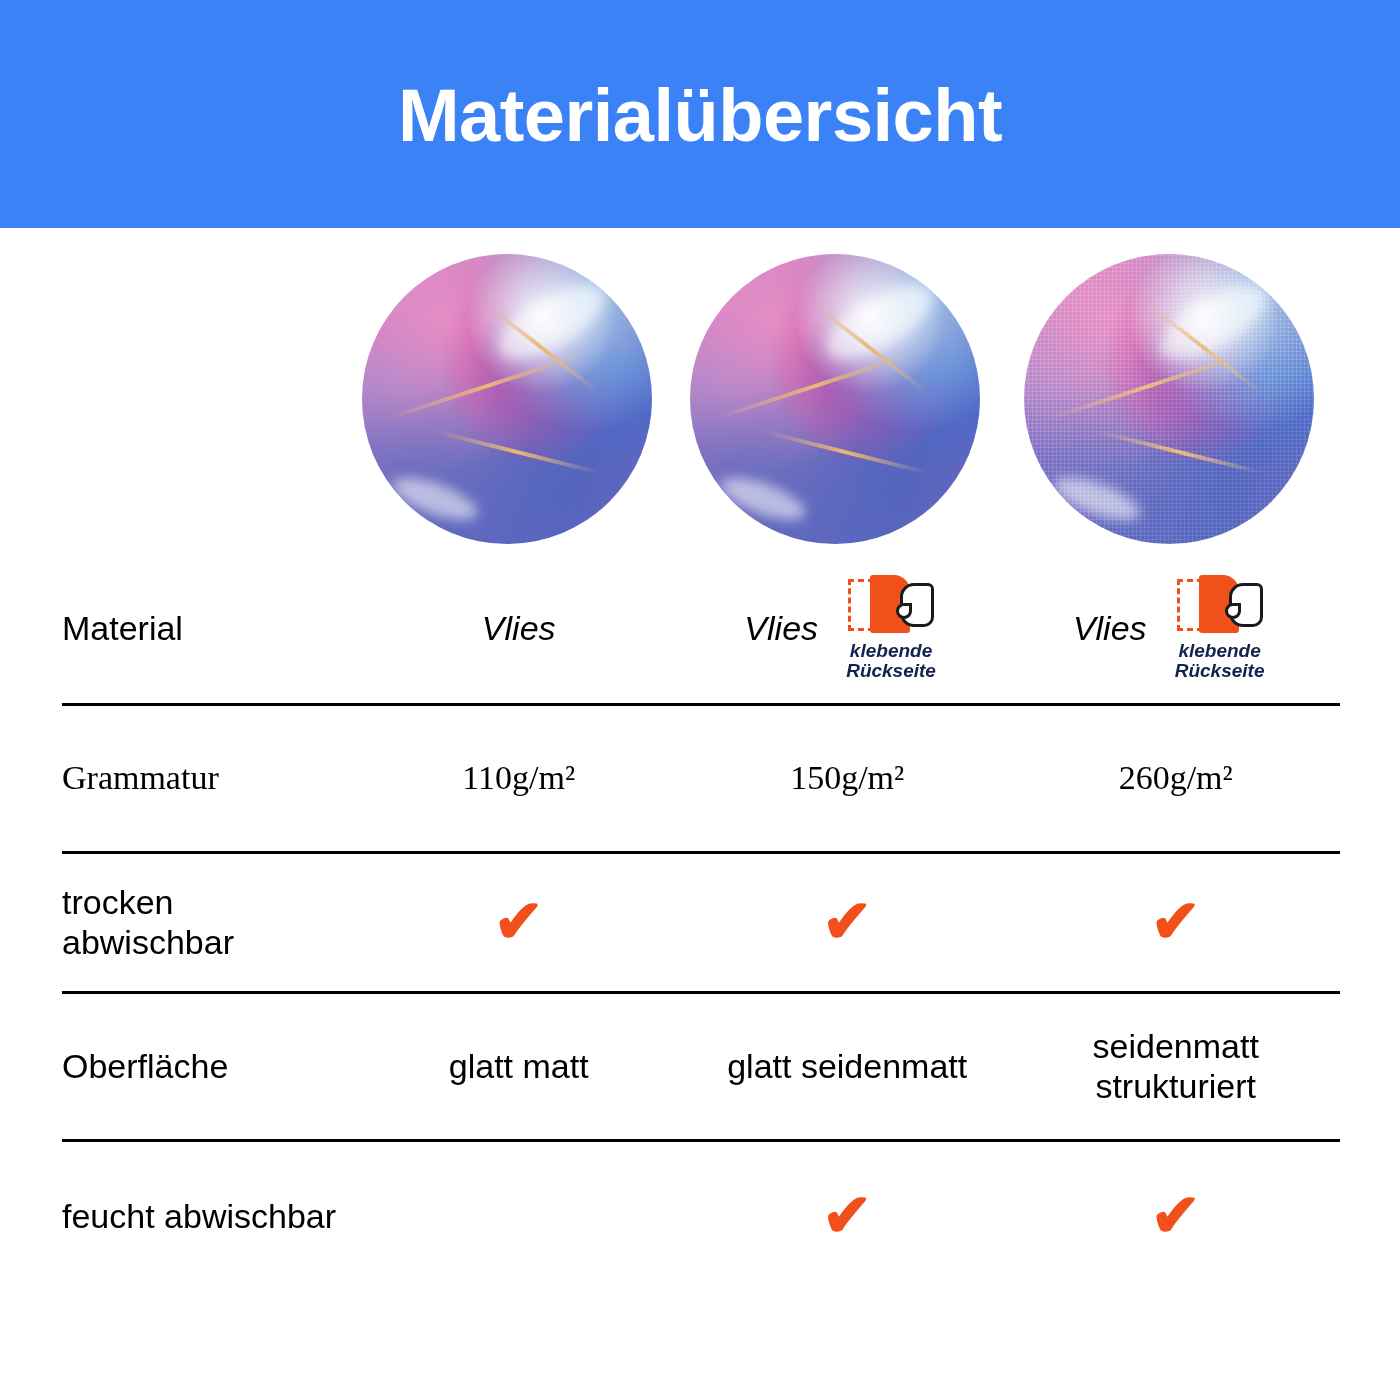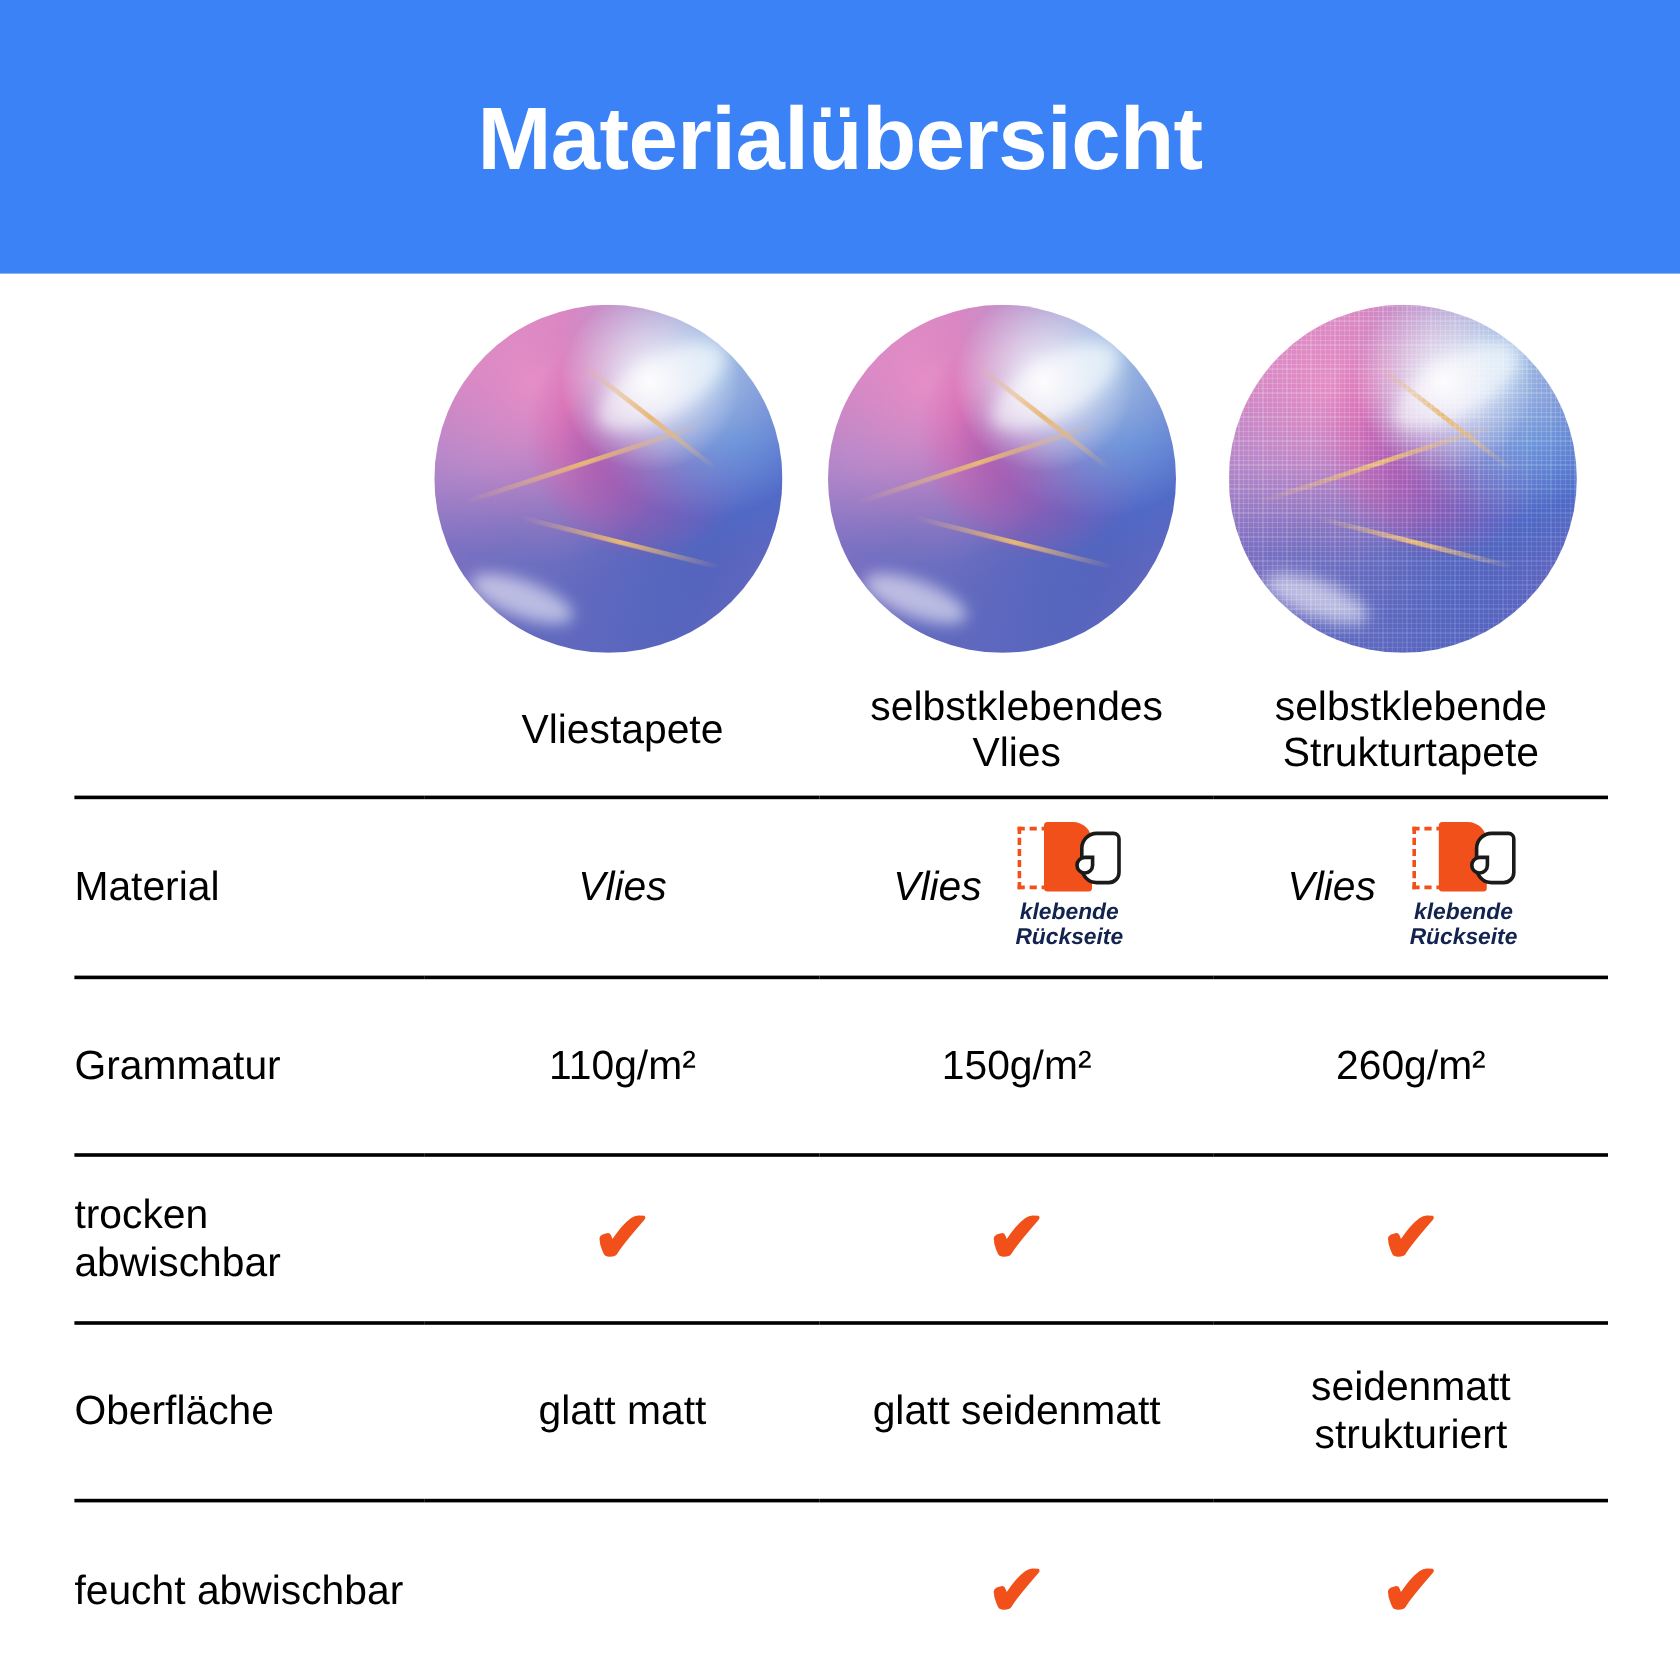--- a/index.html
+++ b/index.html
@@ -241,32 +241,20 @@
 
   <table class="table">
     <colgroup>
       <col class="col-label">
       <col class="col-data">
       <col class="col-data">
       <col class="col-data">
     </colgroup>
     <tbody>
 
-      <tr class="r-head row-line">
-        <td></td>
-        <td class="vline-l">
-          <div class="head-text">Vliestapete</div>
-        </td>
-        <td class="vline-l">
-          <div class="head-text">selbstklebendes Vlies</div>
-        </td>
-        <td class="vline-l">
-          <div class="head-text">selbstklebende Strukturtapete</div>
-        </td>
-      </tr>
 
       <tr class="row-line" style="height:150px;">
         <td class="cell-label">Material</td>
         <td class="vline-l cell-center">
           <div class="cell-inner">
             <span class="txt">Vlies</span>
           </div>
         </td>
         <td class="vline-l cell-center">
           <div class="cell-inner">
@@ -297,21 +285,21 @@
               </span>
               <span class="badge-text">
                 <span>klebende</span><br>
                 <span>Rückseite</span>
               </span>
             </span>
           </div>
         </td>
       </tr>
 
-      <tr class="row-line" style="height:148px;">
+      <tr class="row-line" style="height:148px;font-family:Liberation Serif, serif;">
         <td class="cell-label">Grammatur</td>
         <td class="vline-l cell-center">110g/m²</td>
         <td class="vline-l cell-center">150g/m²</td>
         <td class="vline-l cell-center">260g/m²</td>
       </tr>
 
       <tr class="row-line" style="height:140px;">
         <td class="cell-label label-two-line">trocken abwischbar</td>
         <td class="vline-l check-wrap">
           <span class="check">✔</span>

